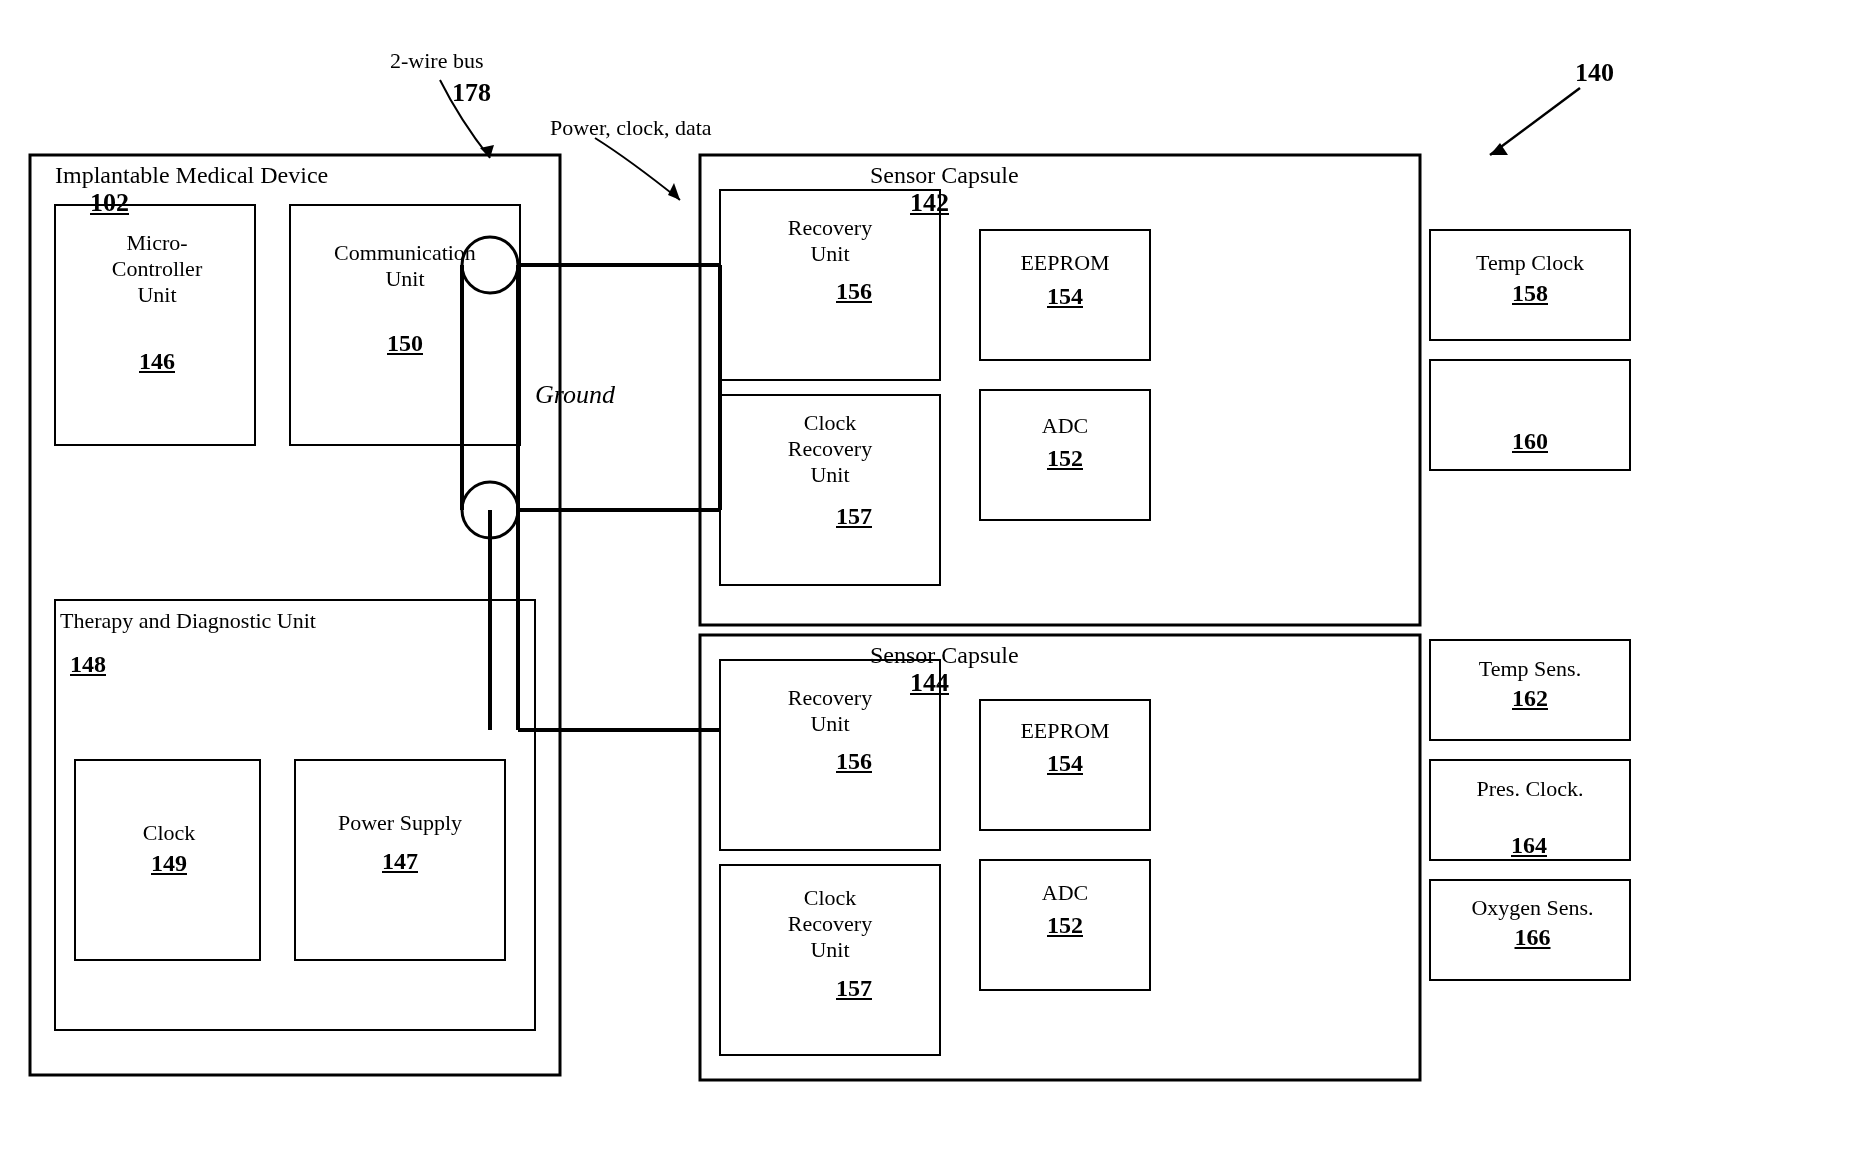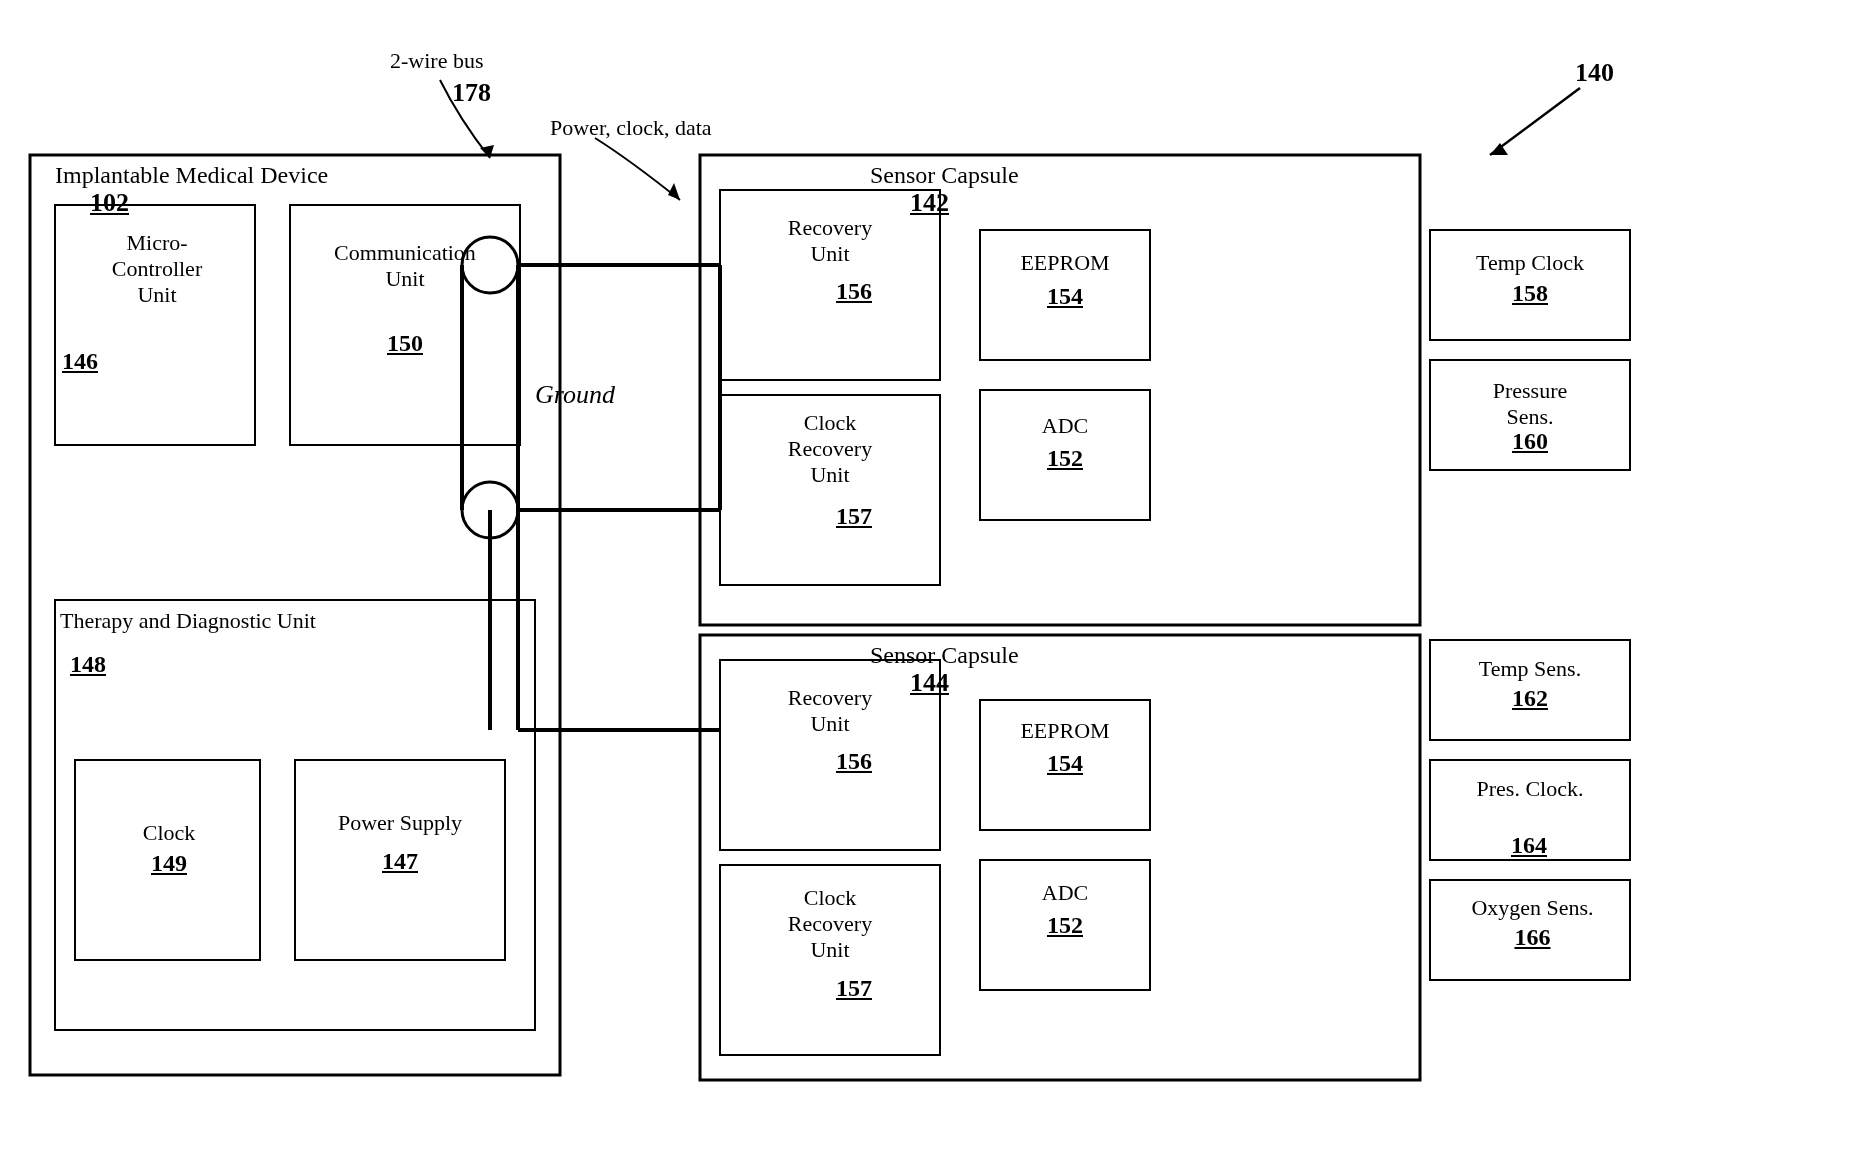--- a/index.html
+++ b/index.html
@@ -122,21 +122,21 @@
   <div style="position:absolute; top:162px; left:55px; font-size:24px; font-family:'Times New Roman',serif; text-align:left;">
     <span>Implantable Medical Device</span>
   </div>
   <div style="position:absolute; top:188px; left:90px; font-size:26px; font-family:'Times New Roman',serif; font-weight:bold;">
     <span class="underline">102</span>
   </div>
 
   <div style="position:absolute; top:230px; left:62px; width:190px; font-size:22px; font-family:'Times New Roman',serif; text-align:center;">
     Micro-<br>Controller<br>Unit
   </div>
-  <div style="position:absolute; top:348px; left:62px; width:190px; font-size:24px; font-family:'Times New Roman',serif; font-weight:bold;">
+  <div style="position:absolute; top:348px; left:62px; width:190px; font-size:24px; font-family:'Times New Roman',serif; text-align:center; font-weight:bold;">
     <span class="underline">146</span>
   </div>
 
   <div style="position:absolute; top:240px; left:295px; width:220px; font-size:22px; font-family:'Times New Roman',serif; text-align:center;">
     Communication<br>Unit
   </div>
   <div style="position:absolute; top:330px; left:295px; width:220px; font-size:24px; font-family:'Times New Roman',serif; text-align:center; font-weight:bold;">
     <span class="underline">150</span>
   </div>
 
@@ -200,23 +200,20 @@
     <span class="underline">152</span>
   </div>
 
   <div style="position:absolute; top:250px; left:1435px; width:190px; font-size:22px; font-family:'Times New Roman',serif; text-align:center;">
     Temp Clock
   </div>
   <div style="position:absolute; top:280px; left:1435px; width:190px; font-size:24px; font-family:'Times New Roman',serif; text-align:center; font-weight:bold;">
     <span class="underline">158</span>
   </div>
 
-  <div style="position:absolute; top:378px; left:1435px; width:190px; font-size:22px; font-family:'Times New Roman',serif; text-align:center;">
-    Pressure<br>Sens.
-  </div>
   <div style="position:absolute; top:428px; left:1435px; width:190px; font-size:24px; font-family:'Times New Roman',serif; text-align:center; font-weight:bold;">
     <span class="underline">160</span>
   </div>
 
   <div style="position:absolute; top:642px; left:870px; font-size:24px; font-family:'Times New Roman',serif; text-align:left;">
     Sensor Capsule
   </div>
   <div style="position:absolute; top:668px; left:910px; font-size:26px; font-family:'Times New Roman',serif; font-weight:bold;">
     <span class="underline">144</span>
   </div>

